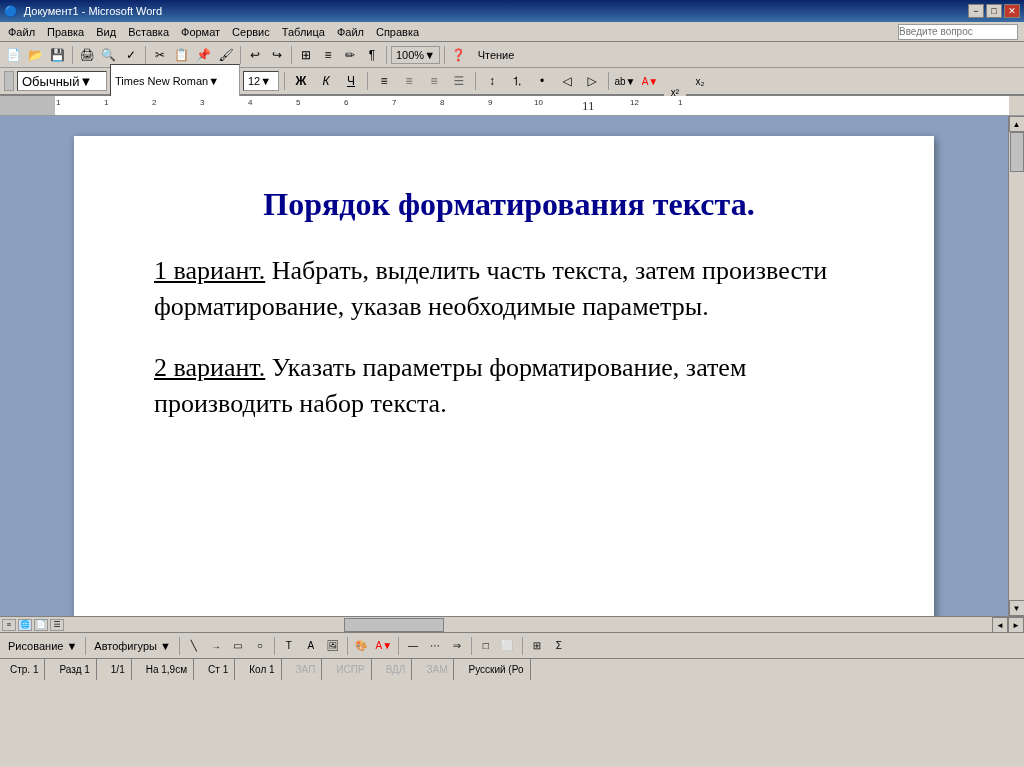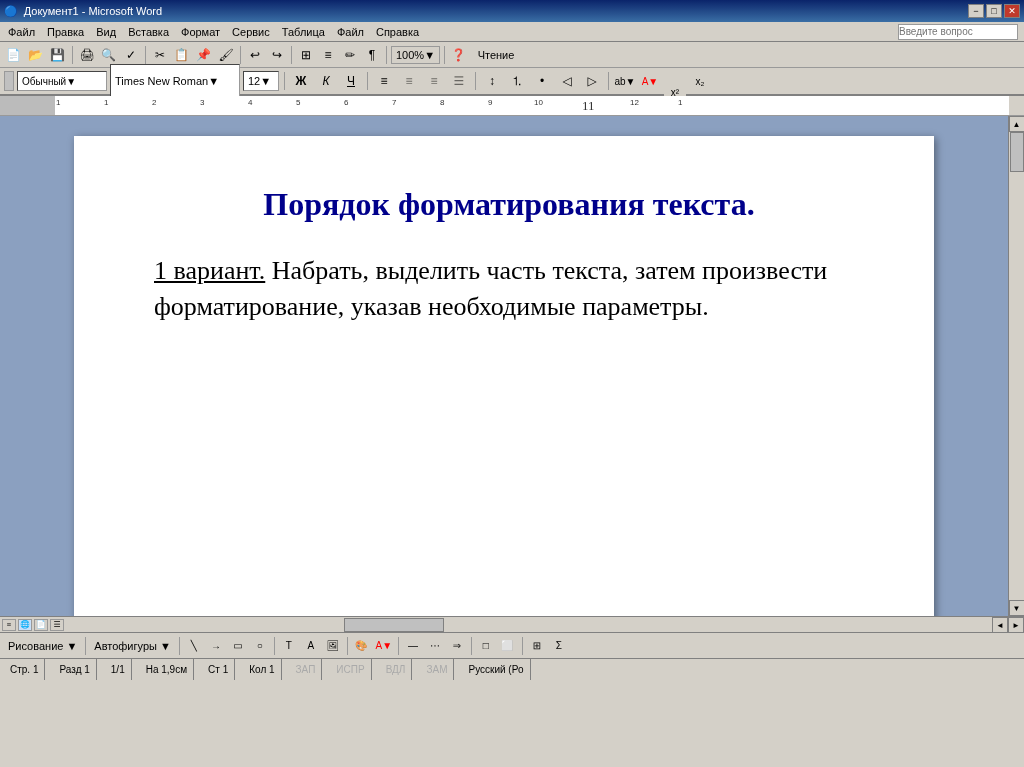--- a/index.html
+++ b/index.html
@@ -67,21 +67,21 @@
       background: #d4d0c8;
       height: 28px;
       display: flex;
       align-items: center;
       padding: 2px 4px;
       border-bottom: 2px solid #808080;
       gap: 3px;
       font-family: Arial, sans-serif;
       font-size: 11px;
     }
-    .style-box { width: 90px; height: 20px; border: 1px inset #999; background: white; font-size: 10px; display: flex; align-items: center; padding: 0 4px; }
+    .style-box { width: 90px; height: 20px; border: 1px inset #999; background: white; font-size: 13px; display: flex; align-items: center; padding: 0 4px; }
     .font-box { width: 130px; height: 20px; border: 1px inset #999; background: white; font-size: 11px; display: flex; align-items: center; padding: 16px 4px; }
     .size-box { width: 36px; height: 20px; border: 1px inset #999; background: white; font-size: 11px; display: flex; align-items: center; padding: 0 4px; }
     .fmt-btn { width: 22px; height: 20px; border: 1px solid transparent; background: #d4d0c8; display: flex; align-items: center; justify-content: center; cursor: pointer; font-size: 12px; }
 
     
     .ruler {
       background: #d4d0c8;
       height: 20px;
       border-bottom: 1px solid #999;
       display: flex;
@@ -306,20 +306,23 @@
 <div class="main-area" style="height: 500px;">
   <div class="doc-area">
     <div class="page">
 
       <div class="doc-title">Порядок форматирования текста.</div>
 
       <div class="doc-para">
         <span class="variant-label" style="text-decoration:underline;">1 вариант.</span><span> Набрать, выделить часть текста, затем произвести форматирование, указав необходимые параметры.</span>
       </div>
 
+      <div class="doc-para">
+        <span class="variant-label" style="text-decoration:underline;">2 вариант.</span><span> Указать параметры форматирование, затем производить набор текста.</span>
+      </div>
 
     </div>
   </div>
 
   <div class="scrollbar-v">
     <div class="scroll-btn">▲</div>
     <div class="scroll-track">
       <div class="scroll-thumb"></div>
     </div>
     <div class="scroll-btn">▼</div>

